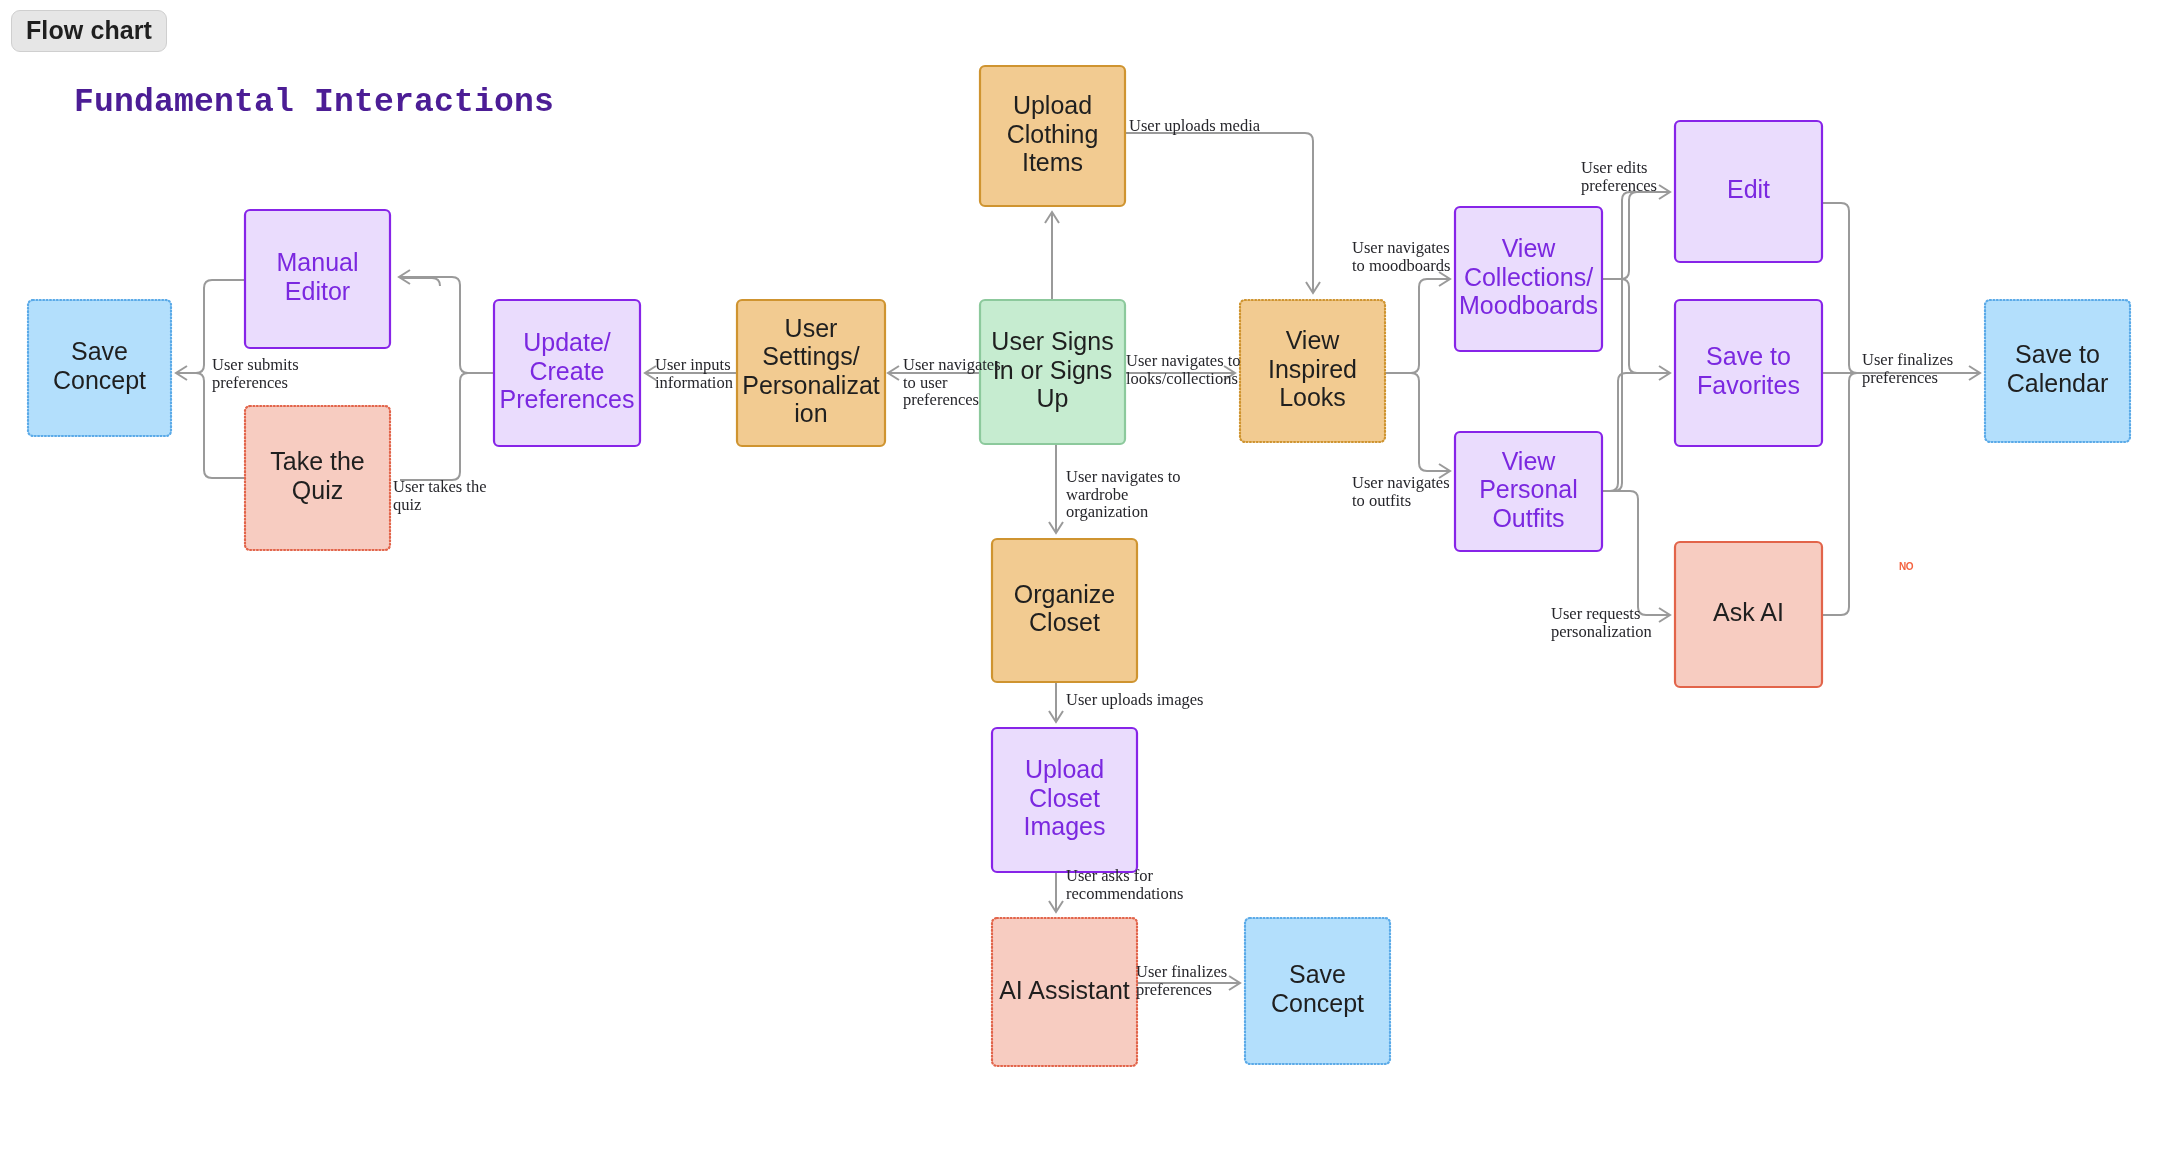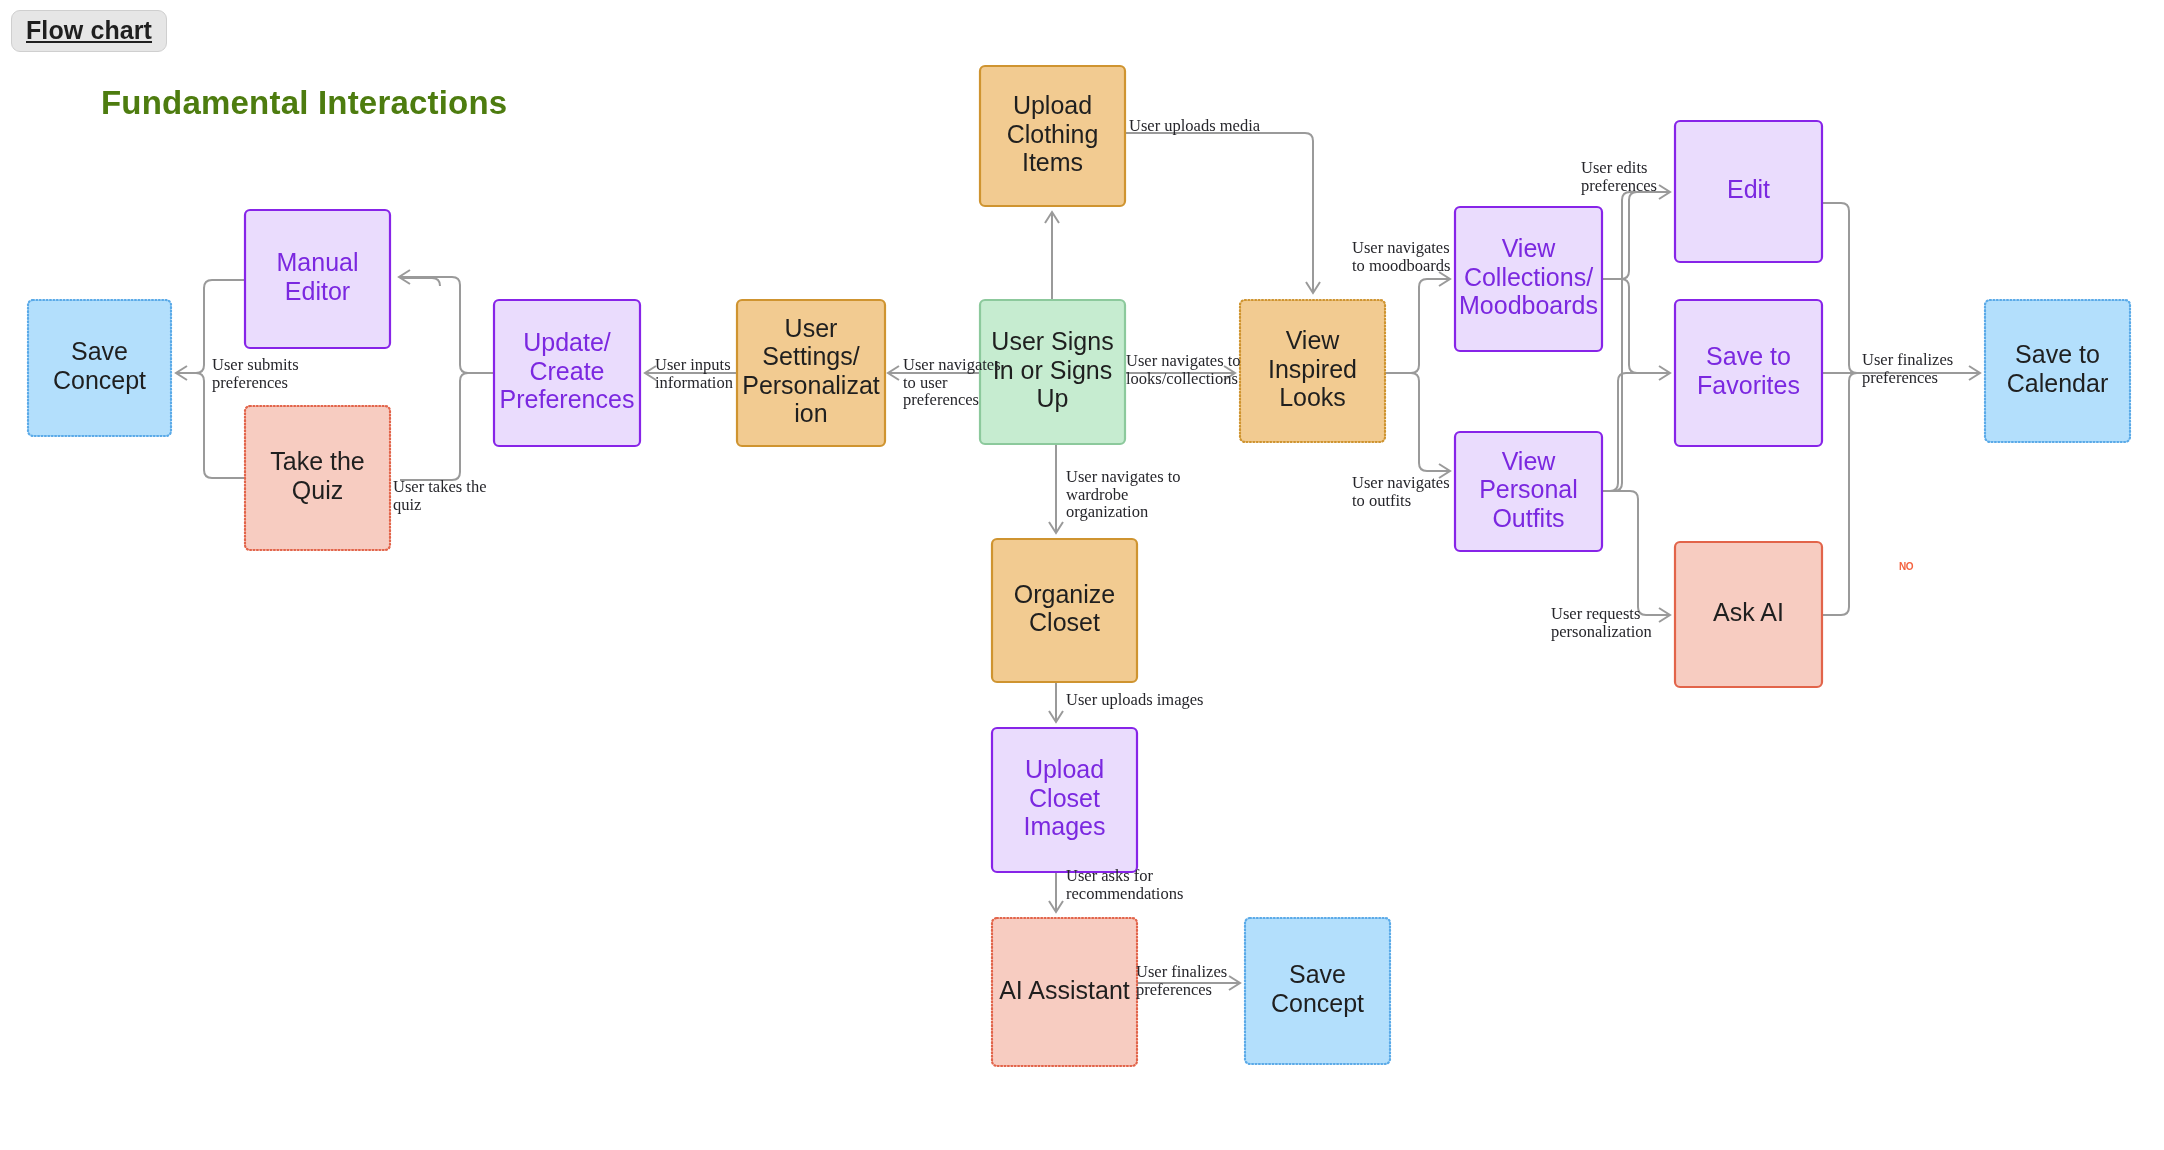--- a/index.html
+++ b/index.html
@@ -22,34 +22,32 @@
     background: #e6e6e6;
     border: 1px solid #cfcfcf;
     border-radius: 9px;
     padding: 7px 14px 8px 14px;
     font-size: 25px;
     font-weight: bold;
     color: #1f1f1f;
     letter-spacing: .1px;
     line-height: 1;
     font-family: "Liberation Sans", sans-serif;
-    text-decoration: underline;
   }
 
   #diagram-title {
     position: absolute;
     left: 74px;
     top: 84px;
-    font-family: Liberation Sans, sans-serif;
+    font-family: Liberation Mono, monospace;
     font-size: 33px;
     font-weight: bold;
-    color: #4d7c0f;
+    color: #4c1d95;
     letter-spacing: .2px;
     white-space: nowrap;
-    margin-left: 27px;
   }
 
   #flow-canvas {
     position: absolute;
     left: 0;
     top: 0;
     width: 2164px;
     height: 1150px;
   }
 

